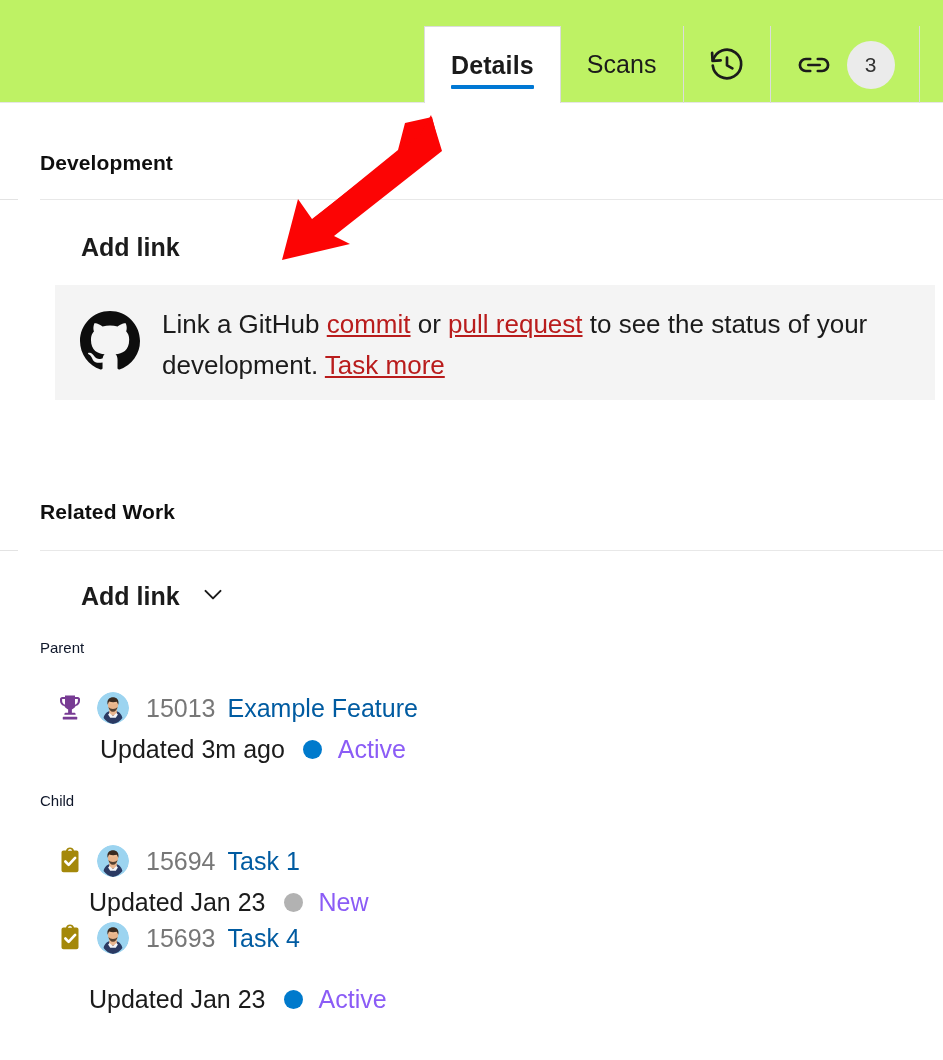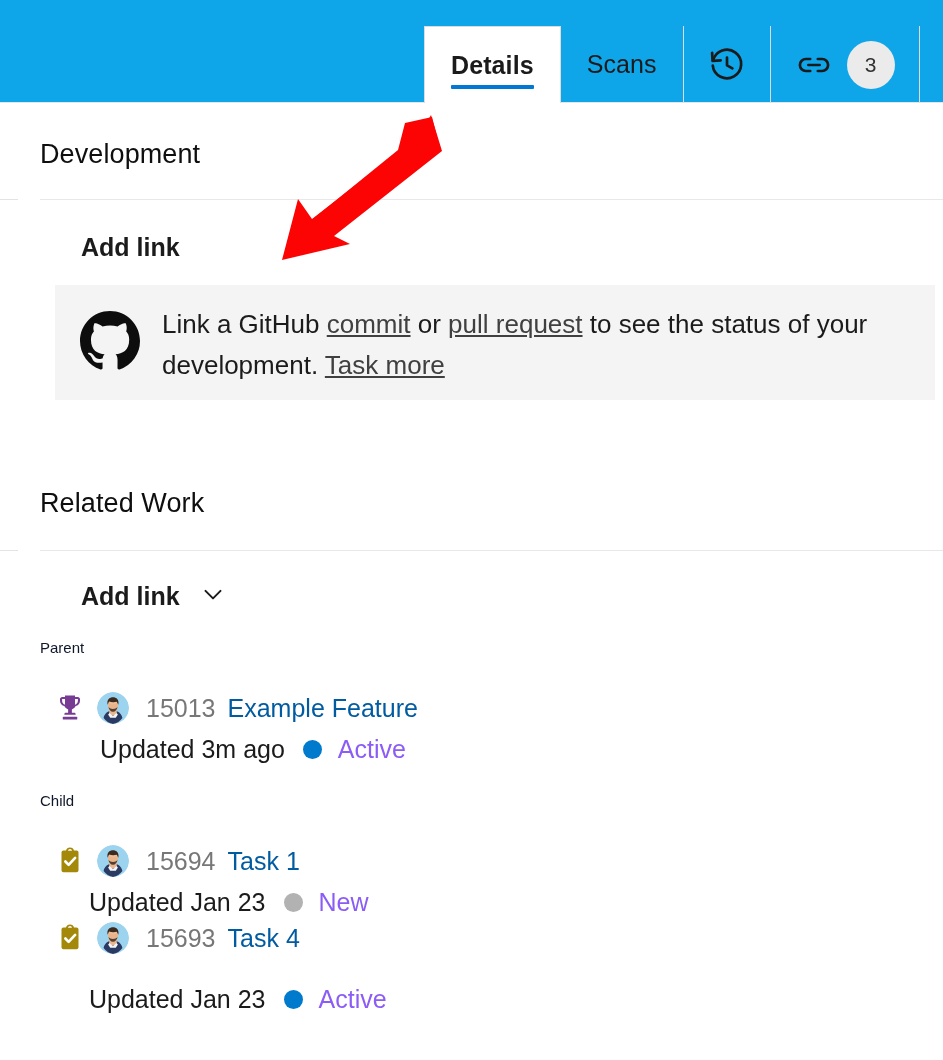--- a/index.html
+++ b/index.html
@@ -16,21 +16,21 @@
     position: relative;
     -webkit-font-smoothing: antialiased;
   }
 
   
   .tabstrip {
     position: absolute;
     left: 0; top: 0;
     width: 943px;
     height: 103px;
-    background: #0ea5e9;
+    background: #bef264;
     border-bottom: 1px solid #e6e6e6;
     box-sizing: border-box;
   }
   .tabs {
     position: absolute;
     left: 424px;
     top: 26px;
     height: 77px;
     display: flex;
     align-items: stretch;
@@ -104,25 +104,26 @@
   .edge-tick {
     position: absolute;
     left: 0;
     width: 18px;
     height: 1px;
     background: #e3e3e3;
   }
 
   .section-title {
     position: absolute;
-    font-size: 27px;
-    font-weight: 400;
+    font-size: 21px;
+    font-weight: 700;
     color: #0f0f0f;
     letter-spacing: 0.1px;
     white-space: nowrap;
+    margin-top: 12px;
   }
   .hrule {
     position: absolute;
     height: 1px;
     background: #e8e8e8;
   }
 
   .addlink-dev {
     position: absolute;
     left: 81px;
@@ -154,21 +155,21 @@
   .gh-text {
     position: absolute;
     left: 107px;
     top: 19px;
     width: 760px;
     font-size: 26px;
     line-height: 41px;
     color: #1b1b1b;
   }
   .gh-text a {
-    color: #404040;
+    color: #b91c1c;
     text-decoration: underline;
     cursor: pointer;
   }
 
   
   .addlink-rel {
     position: absolute;
     left: 81px;
     top: 476px;
     display: flex;

